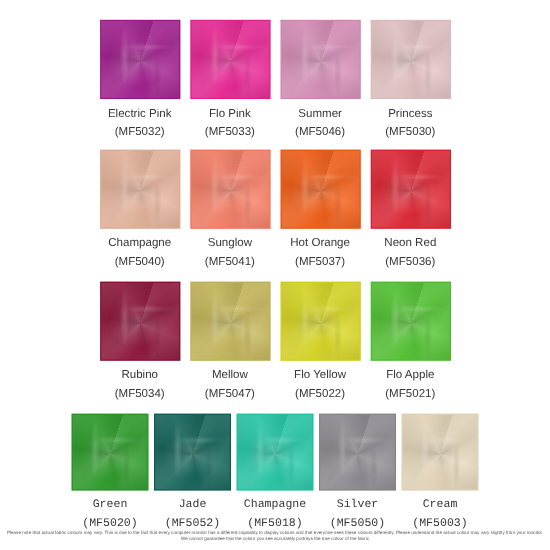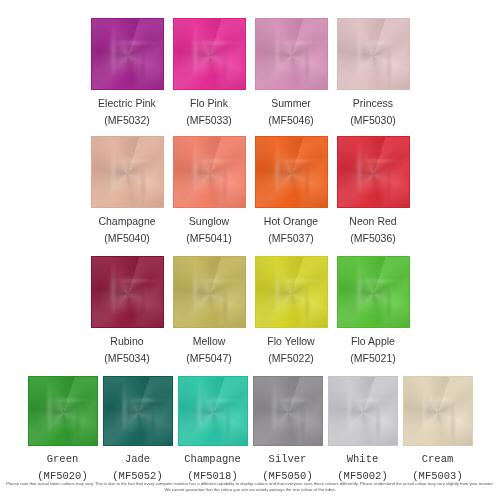--- a/index.html
+++ b/index.html
@@ -263,30 +263,20 @@
       <div class="swatch" style="background-color: rgb(140, 138, 144);">
         <div class="drape d1"></div>
         <div class="drape d2"></div>
         <div class="drape d3"></div>
         <div class="drape d4"></div>
       </div>
       <div class="label-name">Silver</div>
       <div class="label-code">(MF5050)</div>
     </div>
     <div class="cell">
-      <div class="swatch" style="background-color: rgb(206, 205, 212);">
-        <div class="drape d1"></div>
-        <div class="drape d2"></div>
-        <div class="drape d3"></div>
-        <div class="drape d4"></div>
-      </div>
-      <div class="label-name">White</div>
-      <div class="label-code">(MF5002)</div>
-    </div>
-    <div class="cell">
       <div class="swatch" style="background-color: rgb(232, 217, 187);">
         <div class="drape d1"></div>
         <div class="drape d2"></div>
         <div class="drape d3"></div>
         <div class="drape d4"></div>
       </div>
       <div class="label-name">Cream</div>
       <div class="label-code">(MF5003)</div>
     </div>
   </div>

